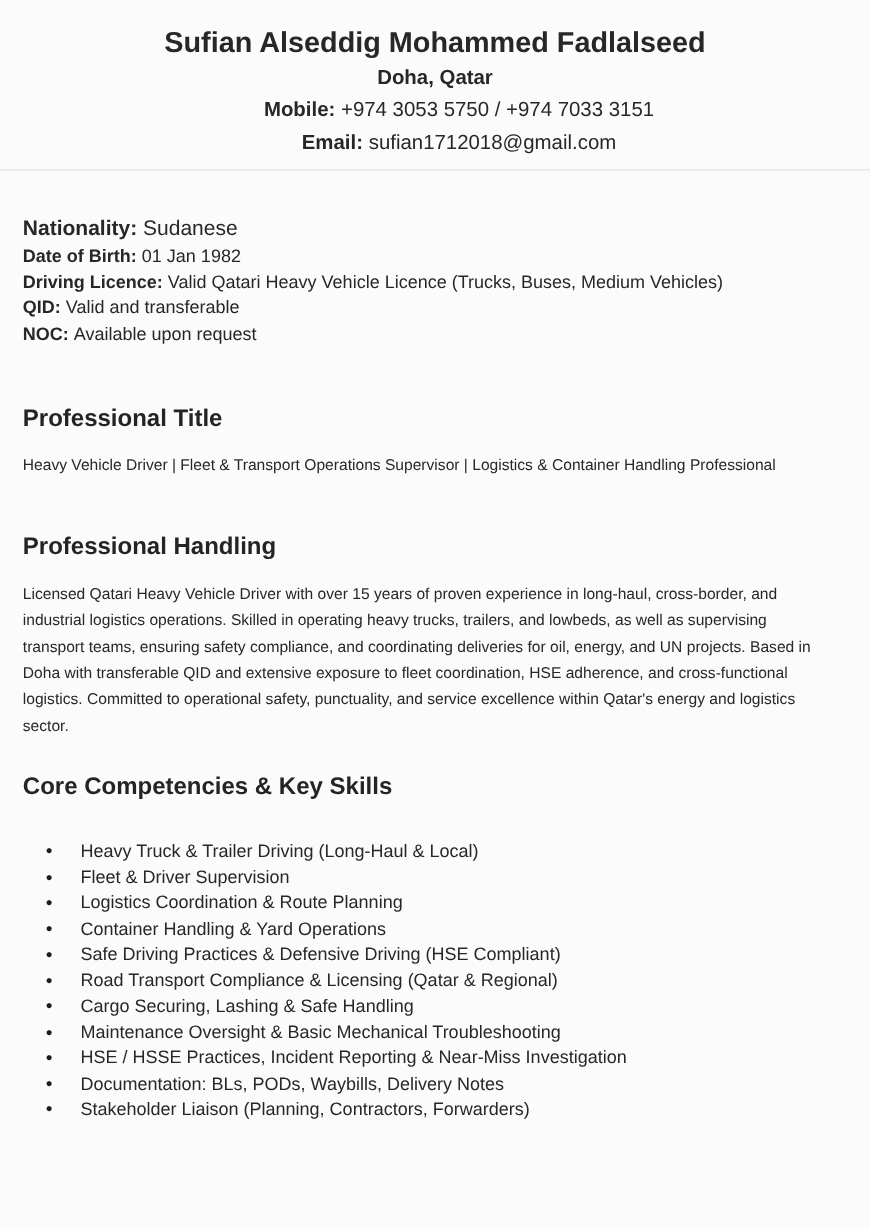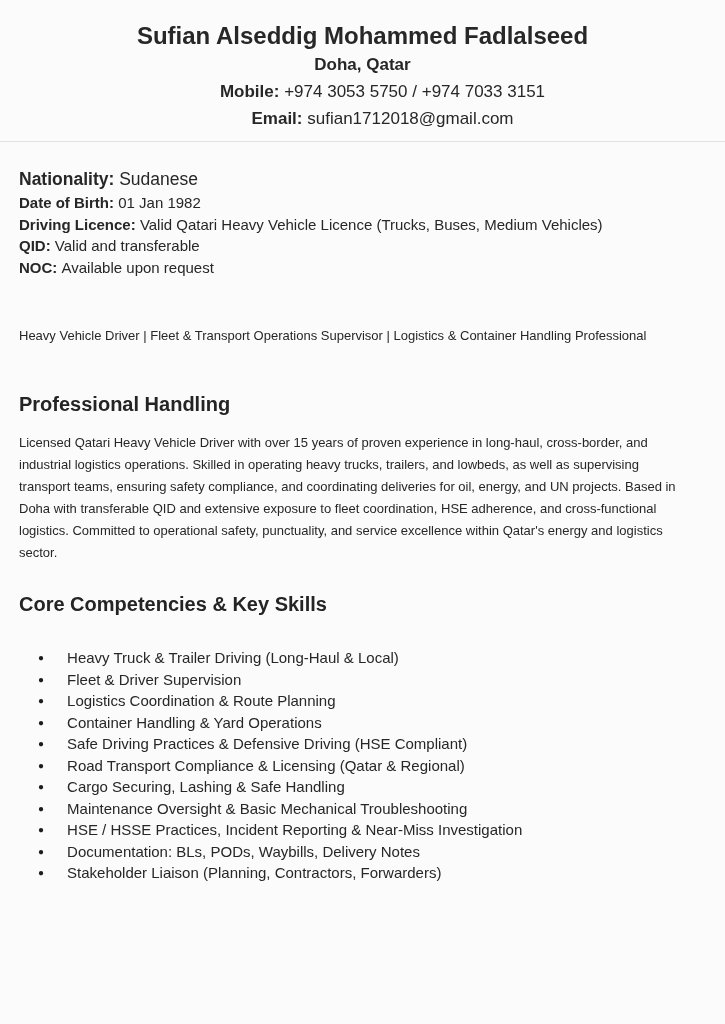--- a/index.html
+++ b/index.html
@@ -42,21 +42,21 @@
   .kv .v { margin-left: 0.28em; }
 
   .header-divider {
     border: none;
     border-top: 1px solid #e2e2e2;
     margin: 9px -33px 0 -33px;
   }
 
   
   .personal {
-    margin-top: 24px;
+    margin-top: 35px;
   }
   .nationality-line {
     font-size: 17.5px;
     line-height: 26px;
   }
   .detail-line {
     font-size: 15px;
     line-height: 21.5px;
   }
   .personal strong { font-weight: bold; }
@@ -130,20 +130,21 @@
     </div>
     <div class="detail-line kv">
       <strong>QID:</strong><span class="v">Valid and transferable</span>
     </div>
     <div class="detail-line kv">
       <strong>NOC:</strong><span class="v">Available upon request</span>
     </div>
   </div>
 
   <div class="section-title">
+    <h2 class="section-heading">Professional Title</h2>
     <div class="section-body">Heavy Vehicle Driver | Fleet &amp; Transport Operations Supervisor | Logistics &amp; Container Handling Professional</div>
   </div>
 
   <div class="section-summary">
     <h2 class="section-heading">Professional Handling</h2>
     <div class="section-body">Licensed Qatari Heavy Vehicle Driver with over 15 years of proven experience in long-haul, cross-border, and industrial logistics operations. Skilled in operating heavy trucks, trailers, and lowbeds, as well as supervising transport teams, ensuring safety compliance, and coordinating deliveries for oil, energy, and UN projects. Based in Doha with transferable QID and extensive exposure to fleet coordination, HSE adherence, and cross-functional logistics. Committed to operational safety, punctuality, and service excellence within Qatar's energy and logistics sector.</div>
   </div>
 
   <div class="section-skills">
     <h2 class="section-heading">Core Competencies &amp; Key Skills</h2>

